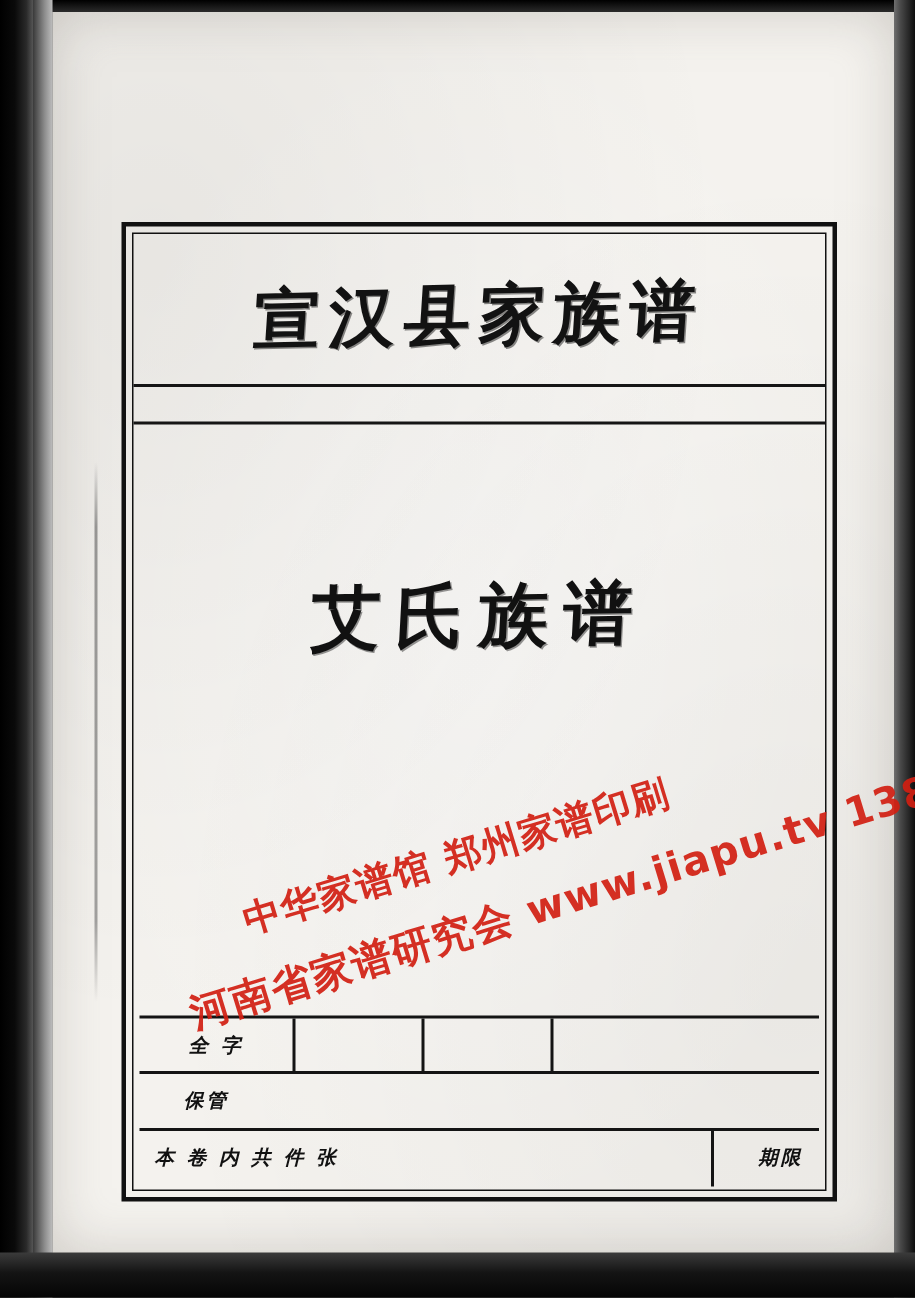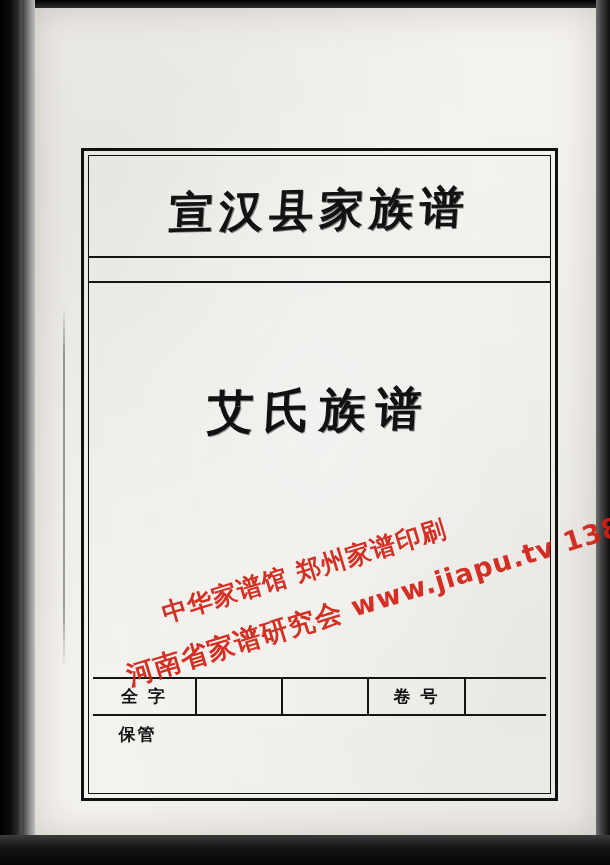--- a/index.html
+++ b/index.html
@@ -171,26 +171,27 @@
     box-sizing: border-box;
     display: flex;
     align-items: stretch;
   }
   .form-row:last-child { border-bottom: none; }
 
   .cell {
     display: flex;
     align-items: center;
     justify-content: center;
-    font-size: 17px;
+    font-size: 13px;
     font-weight: 700;
     letter-spacing: 2px;
     box-sizing: border-box;
     border-right: 2px solid #141414;
     white-space: nowrap;
+    font-style: italic;
   }
   .cell.last { border-right: none; }
   .cell.blank { border-right: 2px solid #141414; }
 
   
   .r1c1 { width: 104px; }
   .r1c2 { width: 86px; }
   .r1c3 { width: 104px; }
   .r1c4 { width: 86px; }
   .r1c5 { width: 97px; }
@@ -254,28 +255,31 @@
         <div class="rule r2"></div>
 
         <div class="main-title">艾氏族谱</div>
 
         <div class="form">
 
           <div class="form-row">
             <div class="cell r1c1">全    字</div>
             <div class="cell r1c2 blank"></div>
             <div class="cell r1c4 blank"></div>
-            <div class="cell r1c5">卷    号</div>
             <div class="cell last" style="flex:1;"></div>
           </div>
 
           <div class="form-row">
             <div class="cell rtail last">保管</div>
           </div>
 
+          <div class="form-row">
+            <div class="cell rwide">本  卷  内  共                    件                    张</div>
+            <div class="cell rtail last">期限</div>
+          </div>
 
         </div>
       </div>
     </div>
 
     <div class="watermark">
       <div class="wm-line l1">中华家谱馆  郑州家谱印刷</div>
       <div class="wm-line l2">河南省家谱研究会  www.jiapu.tv  13838392853</div>
     </div>
 

